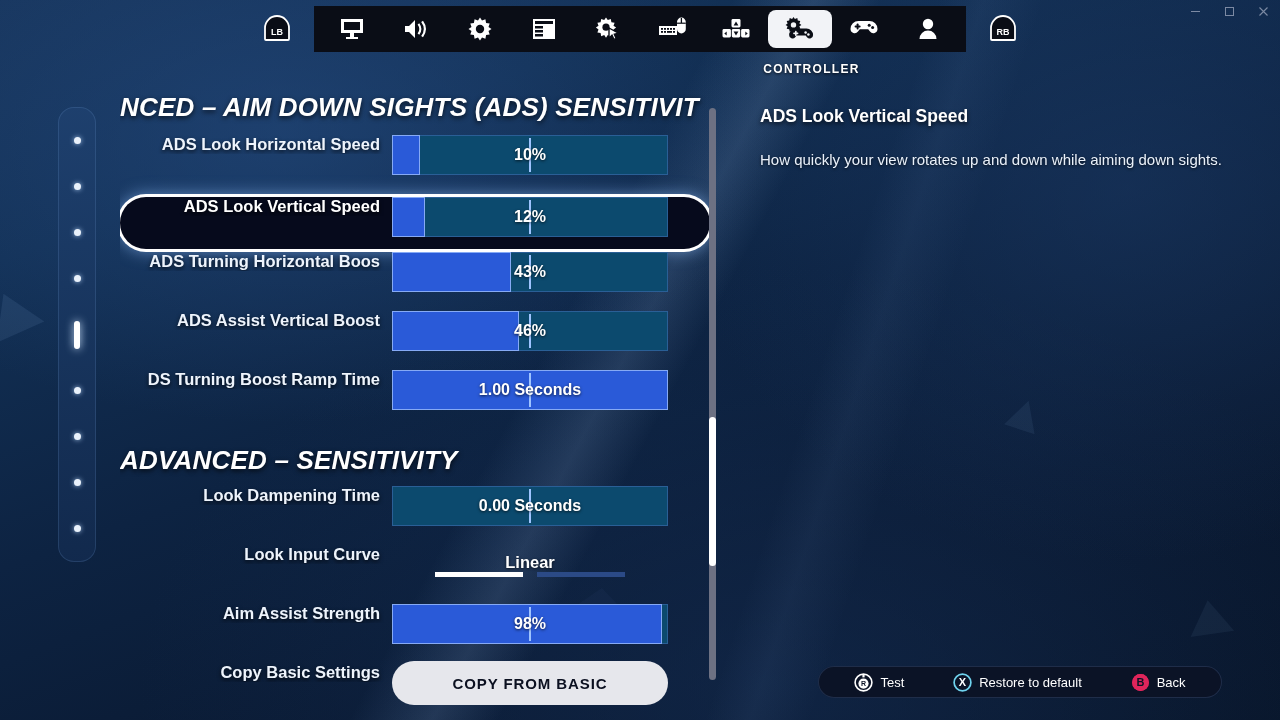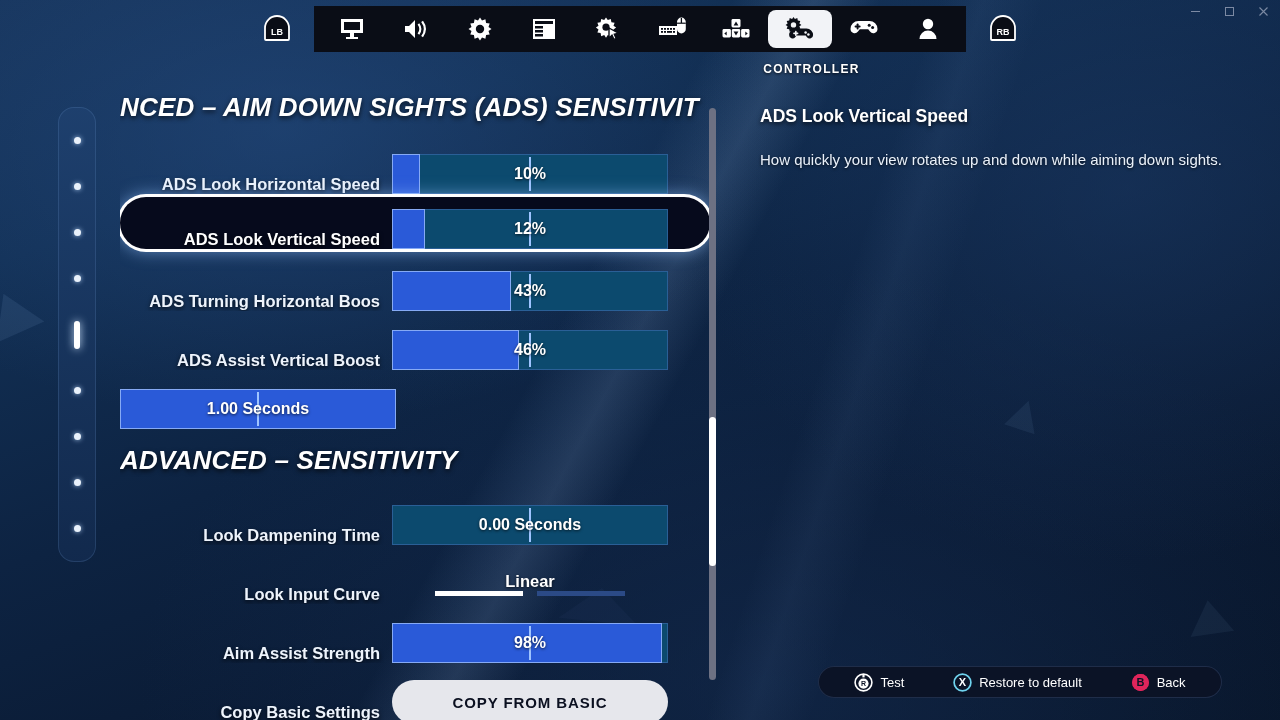--- a/index.html
+++ b/index.html
@@ -98,21 +98,21 @@
   #list{
     position:absolute; left:120px; top:92px; width:590px; height:628px;
     overflow:hidden;
   }
   .sec-title{
     font-size:26px; font-weight:bold; font-style:italic; color:#ffffff;
     letter-spacing:.2px; white-space:nowrap;
     text-shadow:0 2px 5px rgba(0,0,0,.75);
   }
   .row{
-    height:59px; display:flex; align-items:flex-end; position:relative;
+    height:59px; display:flex; align-items:flex-start; position:relative;
   }
   .row .rlabel{
     width:272px; flex:0 0 272px; text-align:right; padding-right:12px;
     color:#eef4fc; font-size:16.5px; font-weight:bold; white-space:nowrap;
     overflow:hidden; text-overflow:clip; direction:rtl;
     text-shadow:0 2px 4px rgba(0,0,0,.75);
   }
   .row .rlabel > span{ direction:ltr; unicode-bidi:bidi-override; }
   .ctrl{ position:relative; width:276px; flex:0 0 276px; height:40px; }
 
@@ -429,20 +429,21 @@
       <div class="rlabel"><span>ADS Assist Vertical Boost</span></div>
       <div class="ctrl">
         <div class="slider">
           <div class="fill" style="width: 46%;"></div>
           <div class="tick" style="left: calc(50% - 1px);"></div>
           <div class="val">46%</div>
         </div>
       </div>
     </div>
     <div class="row">
+      <div class="rlabel"><span>DS Turning Boost Ramp Time</span></div>
       <div class="ctrl">
         <div class="slider">
           <div class="fill" style="width: 100%;"></div>
           <div class="tick" style="left: calc(50% - 1px);"></div>
           <div class="val">1.00 Seconds</div>
         </div>
       </div>
     </div>
     <div class="sec-title" style="margin-top: 16px; margin-bottom: 10px;">ADVANCED – SENSITIVITY</div>
     <div class="row">

